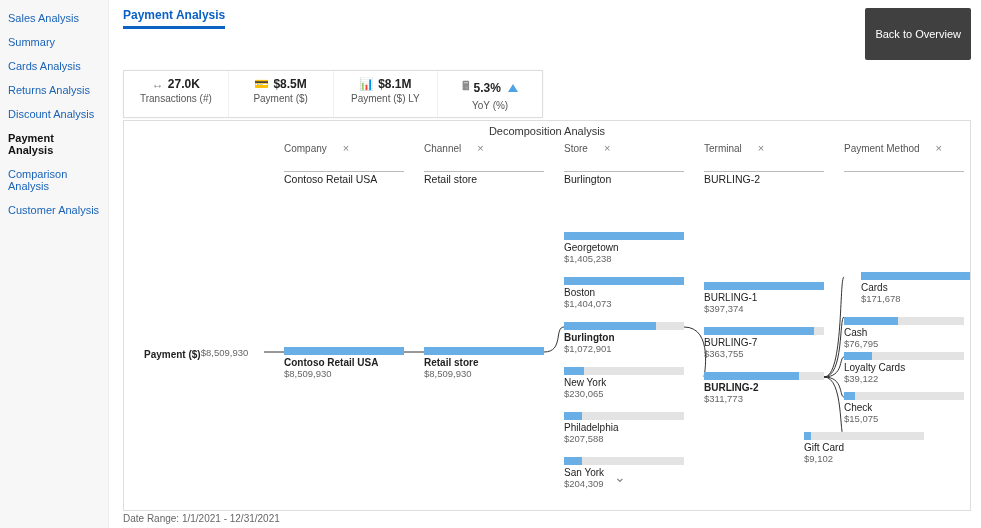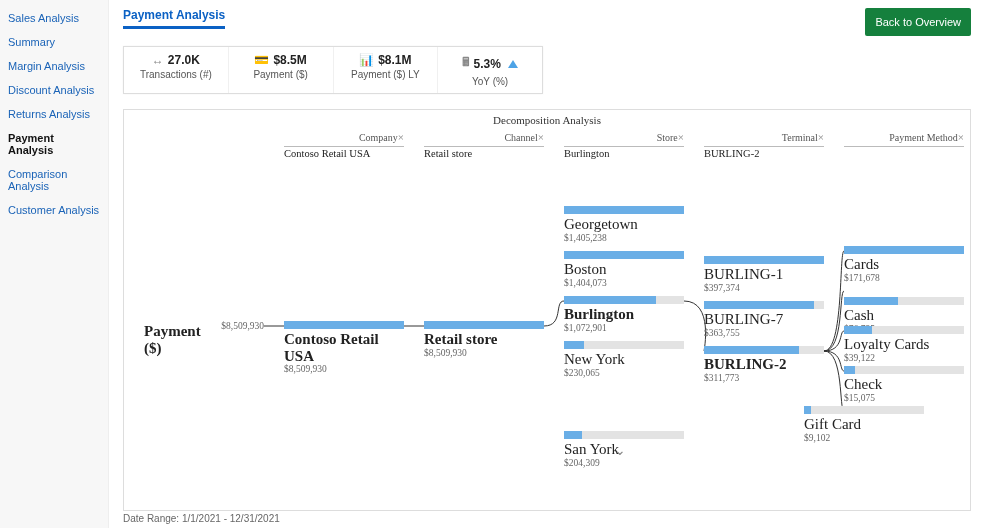--- a/index.html
+++ b/index.html
@@ -4,58 +4,58 @@
 <style>
   * { box-sizing: border-box; }
   body { margin: 0; font-family: "Segoe UI", Arial, sans-serif; font-size: 11px; color: #333; background: #fff; width: 981px; height: 528px; overflow: hidden; }
   .root { display: flex; width: 100%; height: 100%; }
   .sidebar { width: 114px; background: #f7f7f7; border-right: 1px solid #eee; padding-top: 6px; }
   .sidebar .item { padding: 6px 8px; color: #1a63b7; cursor: pointer; font-size: 11px; }
   .sidebar .item.active { font-weight: 700; color: #111; }
   .main { flex: 1; padding: 8px 10px 4px 14px; position: relative; display: flex; flex-direction: column; }
   .topbar { display: flex; align-items: flex-start; justify-content: space-between; }
   .page-title { font-size: 12px; font-weight: 700; color: #0b61c4; border-bottom: 3px solid #0b61c4; padding-bottom: 4px; display: inline-block; }
-  .back-btn { background: #15803d; color: #fff; border: none; padding: 8px 10px; font-size: 11px; border-radius: 2px; cursor: pointer; }
+  .back-btn { background: #404040; color: #fff; border: none; padding: 20px 10px; font-size: 11px; border-radius: 2px; cursor: pointer; }
   .kpi-card { display: flex; border: 1px solid #ddd; background: #fff; margin-top: 10px; width: 420px; box-shadow: 0 0 2px rgba(0,0,0,0.05); }
   .kpi { flex: 1; text-align: center; padding: 6px 4px; border-right: 1px solid #f0f0f0; }
   .kpi:last-child { border-right: none; }
   .kpi .val { font-size: 12px; font-weight: 600; color: #222; display: flex; align-items: center; justify-content: center; gap: 4px; }
   .kpi .lbl { font-size: 10px; color: #555; margin-top: 2px; }
   .kpi .icon { display:inline-block; color:#888; }
   .tri-up { width:0; height:0; border-left:5px solid transparent; border-right:5px solid transparent; border-bottom:8px solid #4da3e6; display:inline-block; margin-left:3px; }
-  .decomp { flex: 1; border: 1px solid #ddd; margin-top: 15px; position: relative; overflow: hidden; font-family: Liberation Serif, serif; }
+  .decomp { flex: 1; border: 1px solid #ddd; margin-top: 2px; position: relative; overflow: hidden; }
   .decomp-title { text-align: center; font-size: 11px; padding: 4px 0 2px 0; }
   .breadcrumbs { display: flex; gap: 20px; padding: 4px 6px 2px 160px; }
   .crumb { width: 120px; }
-  .crumb .hdr { display:flex; justify-content: flex-end; align-items:center; border-bottom: 1px solid #bbb; color:#555; font-size:10px; padding-bottom:3px; }
+  .crumb .hdr { display:flex; justify-content: flex-start; align-items:center; border-bottom: 1px solid #bbb; color:#555; font-size:10px; padding-bottom:17px;gap:16px; }
   .crumb .val { font-size: 10.5px; color:#222; padding-top:1px; }
   .crumb .x { color:#888; cursor:pointer; font-size:11px; line-height:1; }
   .tree-area { position: relative; height: 300px; }
   .node { position: absolute; width: 120px; }
   .node .bar-track { height: 8px; background: #e3e3e3; position: relative; }
   .node .bar-fill { height: 8px; background: #6aaee6; position: absolute; left:0; top:0; }
   .node.root .bar-fill, .node.full .bar-fill { width: 100%; }
-  .node .nlabel { font-size: 15px; color:#222; margin-top:2px; line-height:1.1; }
+  .node .nlabel { font-size: 10px; color:#222; margin-top:2px; line-height:1.1; }
   .node .nlabel.bold { font-weight:700; }
   .node .nvalue { font-size: 9.5px; color:#666; }
   svg.links { position:absolute; left:0; top:0; width:100%; height:100%; pointer-events:none; }
   svg.links path { fill:none; stroke:#333; stroke-width:1; }
   .expand { position:absolute; bottom:2px; left:490px; color:#888; cursor:pointer; font-size:14px; }
   .footer { font-size: 10px; color:#666; padding-top:2px; }
 </style>
 </head>
 <body>
 
 <div class="root">
   <nav class="sidebar">
     <div class="item">Sales Analysis</div>
     <div class="item">Summary</div>
-    <div class="item">Margin Analysis</div>
+    <div class="item">Cards Analysis</div>
+    <div class="item">Returns Analysis</div>
     <div class="item">Discount Analysis</div>
-    <div class="item">Returns Analysis</div>
     <div class="item active">Payment Analysis</div>
     <div class="item">Comparison Analysis</div>
     <div class="item">Customer Analysis</div>
   </nav>
 
   <main class="main">
     <div class="topbar">
       <span class="page-title">Payment Analysis</span>
       <button class="back-btn">Back to Overview</button>
     </div>
@@ -185,20 +185,27 @@
             <div class="nlabel bold">Burlington</div>
             <div class="nvalue">$1,072,901</div>
           </div>
         <div class="node" style="left:440px; top:180px;">
             <div class="bar-track">
               <div class="bar-fill" style="width:17%"></div>
             </div>
             <div class="nlabel">New York</div>
             <div class="nvalue">$230,065</div>
           </div>
+        <div class="node" style="left:440px; top:225px;">
+            <div class="bar-track">
+              <div class="bar-fill" style="width:15%"></div>
+            </div>
+            <div class="nlabel">Philadelphia</div>
+            <div class="nvalue">$207,588</div>
+          </div>
         <div class="node" style="left:440px; top:270px;">
             <div class="bar-track">
               <div class="bar-fill" style="width:15%"></div>
             </div>
             <div class="nlabel">San York</div>
             <div class="nvalue">$204,309</div>
           </div>
 
         <div class="node" style="left:580px; top:95px;">
             <div class="bar-track">
@@ -215,28 +222,28 @@
             <div class="nvalue">$363,755</div>
           </div>
         <div class="node" style="left:580px; top:185px;">
             <div class="bar-track">
               <div class="bar-fill" style="width:79%"></div>
             </div>
             <div class="nlabel bold">BURLING-2</div>
             <div class="nvalue">$311,773</div>
           </div>
 
-        <div class="node" style="left:720px; top:85px;">
+        <div class="node" style="left:737px; top:85px;">
             <div class="bar-track">
               <div class="bar-fill" style="width:100%"></div>
             </div>
             <div class="nlabel">Cards</div>
             <div class="nvalue">$171,678</div>
           </div>
-        <div class="node" style="left:720px; top:136px;">
+        <div class="node" style="left:720px; top:130px;">
             <div class="bar-track">
               <div class="bar-fill" style="width:45%"></div>
             </div>
             <div class="nlabel">Cash</div>
             <div class="nvalue">$76,795</div>
           </div>
         <div class="node" style="left:720px; top:165px;">
             <div class="bar-track">
               <div class="bar-fill" style="width:23%"></div>
             </div>

